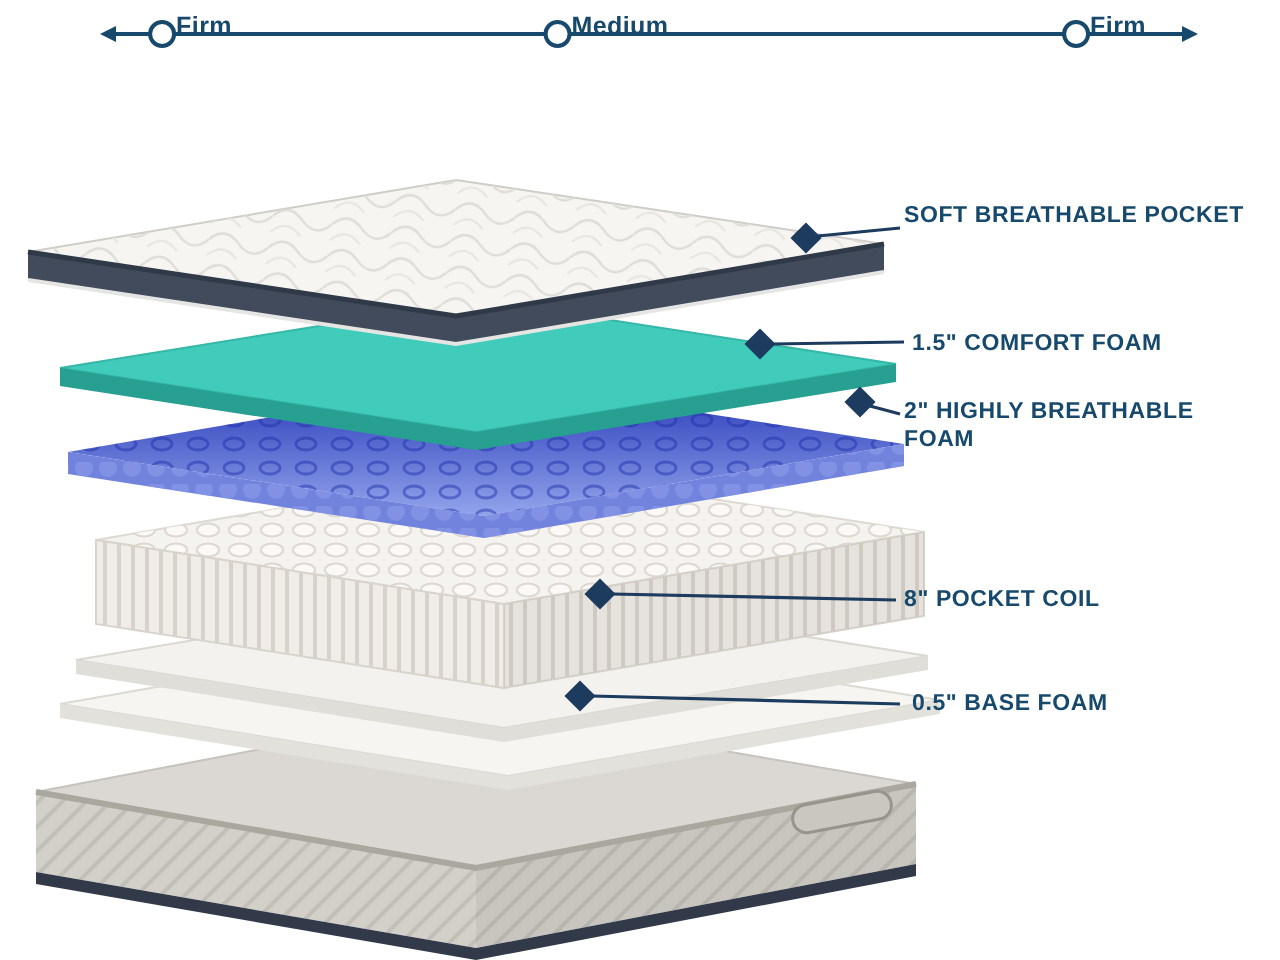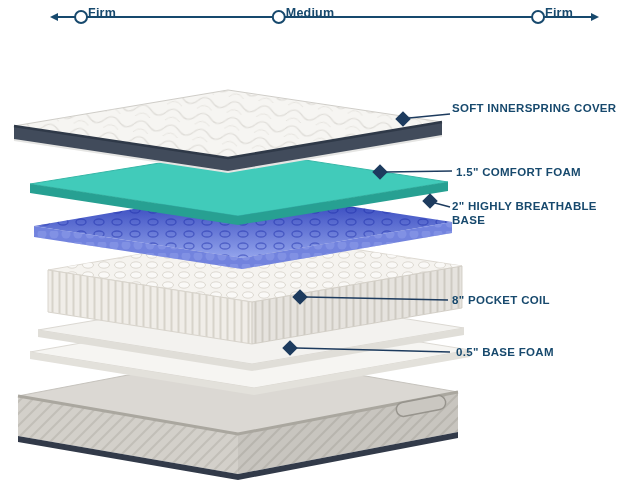--- a/index.html
+++ b/index.html
@@ -133,29 +133,29 @@
     <g fill="#1d3b5e">
       <rect x="-5.5" y="-5.5" width="11" height="11" transform="translate(403 119) rotate(45)"></rect>
       <rect x="-5.5" y="-5.5" width="11" height="11" transform="translate(380 172) rotate(45)"></rect>
       <rect x="-5.5" y="-5.5" width="11" height="11" transform="translate(430 201) rotate(45)"></rect>
       <rect x="-5.5" y="-5.5" width="11" height="11" transform="translate(300 297) rotate(45)"></rect>
       <rect x="-5.5" y="-5.5" width="11" height="11" transform="translate(290 348) rotate(45)"></rect>
     </g>
   </svg>
 
   <div class="callout" style="left:452px;top:101px">
-    <div>SOFT INNERSPRING COVER</div>
+    <div>SOFT BREATHABLE POCKET</div>
   </div>
   <div class="callout" style="left:456px;top:165px">
     <div>1.5" COMFORT FOAM</div>
     <div></div>
   </div>
   <div class="callout" style="left:452px;top:199px">
     <div>2" HIGHLY BREATHABLE</div>
-    <div>BASE</div>
+    <div>FOAM</div>
   </div>
   <div class="callout" style="left:452px;top:293px">
     <div>8" POCKET COIL</div>
   </div>
   <div class="callout" style="left:456px;top:345px">
     <div>0.5" BASE FOAM</div>
     <div></div>
   </div>
 
 </div>

